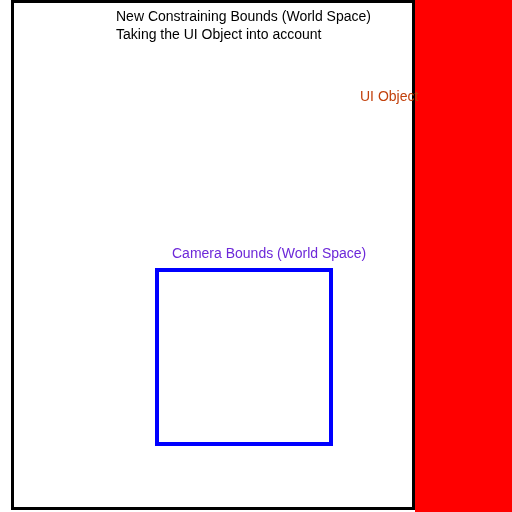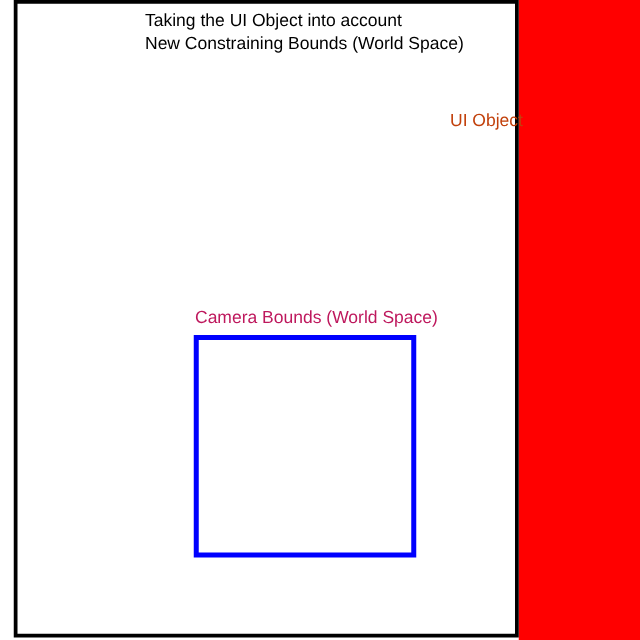--- a/index.html
+++ b/index.html
@@ -2,35 +2,35 @@
 <html><head>
 <meta charset="utf-8">
 <style>
   html,body{margin:0;padding:0;width:512px;height:512px;background:#fff;font-family:Arial,Helvetica,sans-serif;font-size:14px;overflow:hidden}
   .canvas{position:relative;width:512px;height:512px}
   .constraining-bounds{position:absolute;left:11px;top:0px;width:404px;height:510px;border:3px solid #000;box-sizing:border-box}
   .ui-object{position:absolute;left:415px;top:0;width:97px;height:512px;background:#ff0000}
   .title{position:absolute;left:116px;top:8px;color:#000;line-height:1.25;white-space:nowrap}
   .title div{white-space:nowrap}
   .ui-label{position:absolute;left:360px;top:88px;color:#c2410c;white-space:nowrap}
-  .camera-label{position:absolute;left:156px;top:245px;color:#be185d;white-space:nowrap}
+  .camera-label{position:absolute;left:172px;top:245px;color:#6d28d9;white-space:nowrap}
   .camera-bounds{position:absolute;left:155px;top:268px;width:178px;height:178px;border:4px solid #0000ff;box-sizing:border-box}
 </style>
 </head>
 <body>
 
 <div class="canvas">
 
   <div class="ui-object"></div>
 
   <div class="constraining-bounds"></div>
 
   <div class="title">
+    <div>New Constraining Bounds (World Space)</div>
     <div>Taking the UI Object into account</div>
-    <div>New Constraining Bounds (World Space)</div>
   </div>
 
   <div class="ui-label">UI Object</div>
 
   <div class="camera-label">Camera Bounds (World Space)</div>
 
   <div class="camera-bounds"></div>
 
 </div>
 

